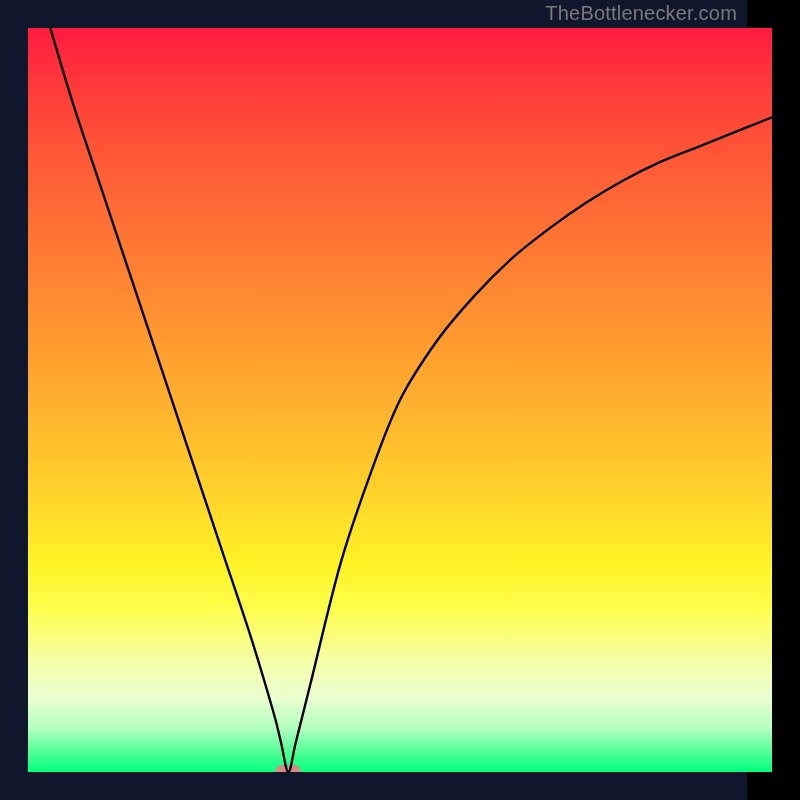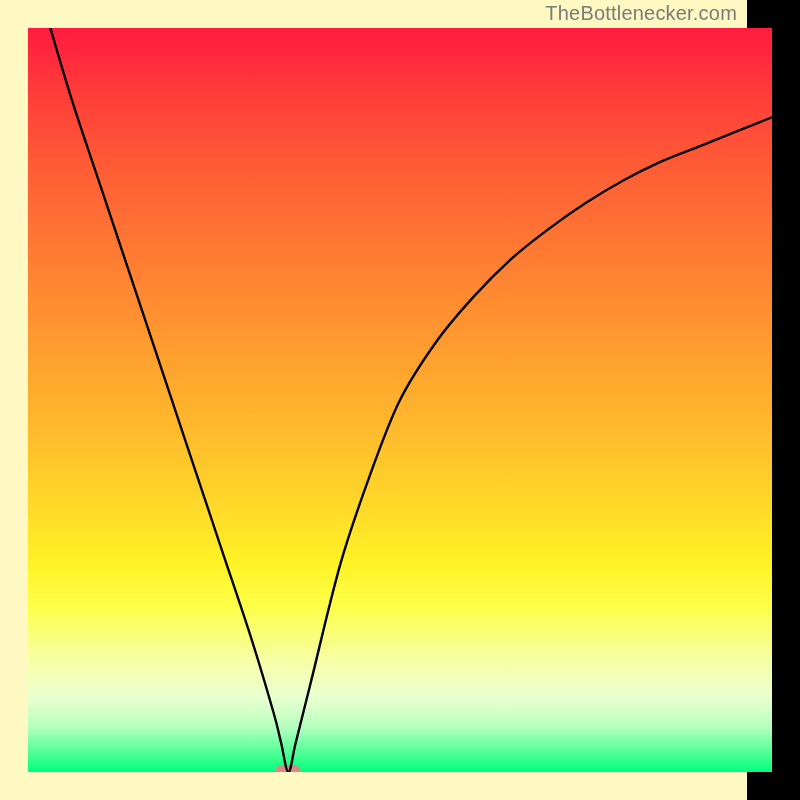--- a/index.html
+++ b/index.html
@@ -8,21 +8,21 @@
     width: 800px;
     height: 800px;
     background: #000;
     overflow: hidden;
     font-family: Arial, Helvetica, sans-serif;
   }
   .frame {
     position: relative;
     width: 747px;
     height: 800px;
-    background: #fef9c3;
+    background: #0f172a;
   }
   .attribution {
     position: absolute;
     top: 2px;
     right: 10px;
     color: #7a7a7a;
     font-size: 20px;
     font-weight: 400;
     letter-spacing: 0.2px;
     z-index: 30;

